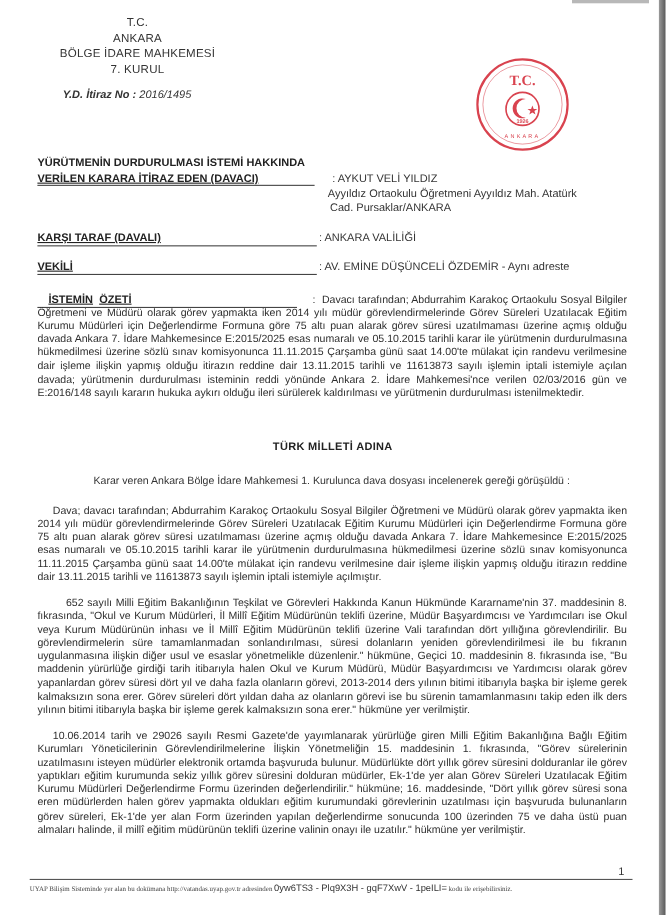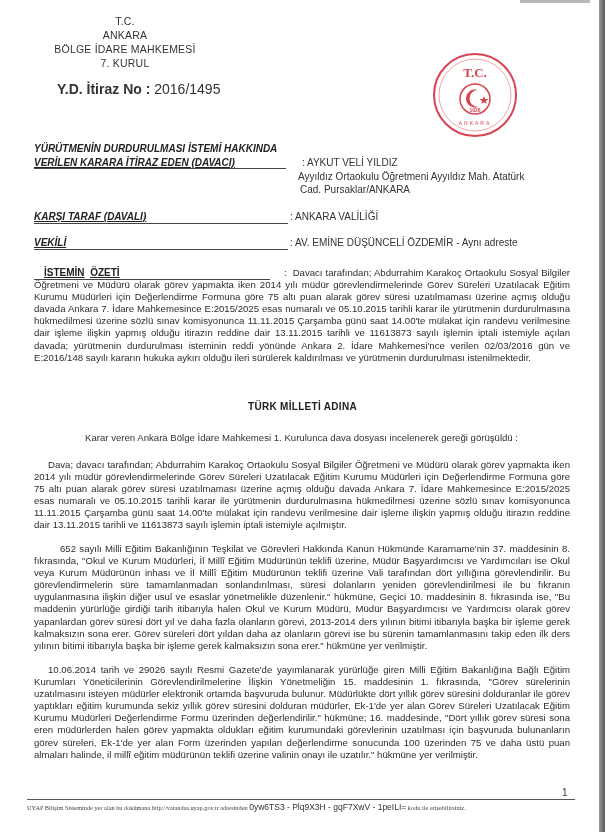--- a/index.html
+++ b/index.html
@@ -16,29 +16,29 @@
   .scan-edge-top {
     position: absolute; left: 520px; top: 0; width: 70px; height: 3px;
     background: #b8b8b8;
   }
   .header-block {
     position: absolute; left: 50px; top: 14px; width: 150px;
     text-align: center; font-size: 10.5px; line-height: 14px; color: #333;
     letter-spacing: 0.2px;
   }
   .ref-line {
-    position: absolute; left: 57px; top: 81px; font-size: 14px; color: #333;
+    position: absolute; left: 57px; top: 81px; font-size: 10px; color: #333; font-style: italic;
   }
   .ref-line .lbl { font-weight: bold; }
   .stamp {
     position: absolute; left: 432px; top: 52px; width: 86px; height: 86px;
   }
   .party-label {
     position: absolute; left: 34px; font-size: 10px; font-weight: bold;
-    text-decoration: underline; color: #222; font-style: italic;
+    text-decoration: underline; color: #222;
   }
   .party-line {
     position: absolute; left: 34px; height: 1px; background: #444;
   }
   .party-value {
     position: absolute; font-size: 10px; color: #333; line-height: 13px;
   }
   .summary-title {
     position: absolute; left: 44px; top: 267px; font-size: 10px; font-weight: bold; color: #222;
   }

